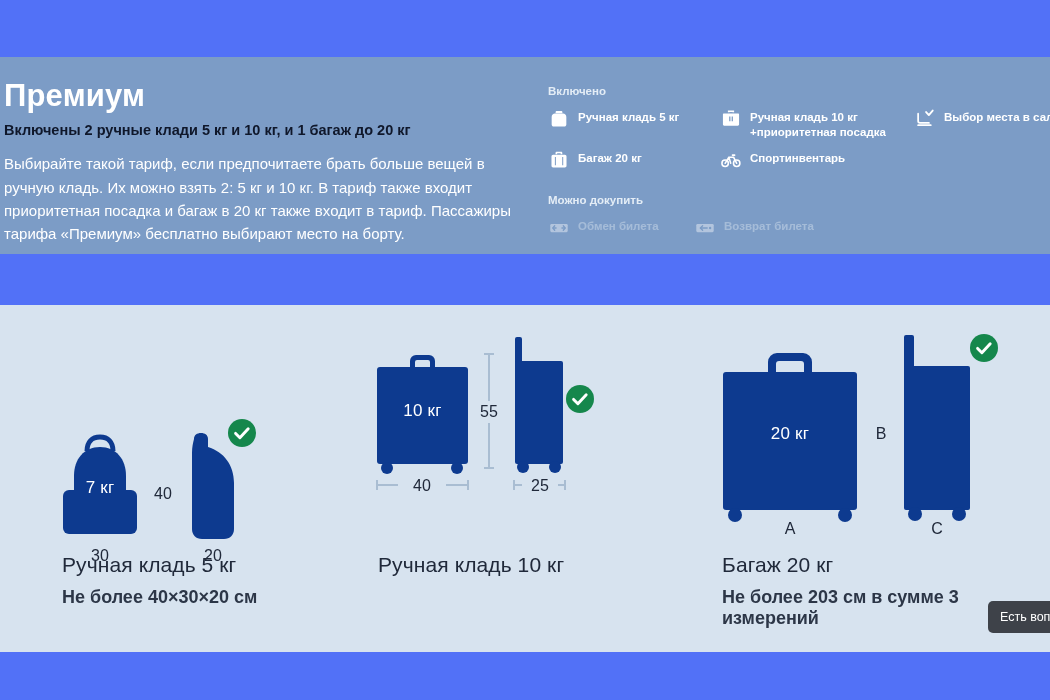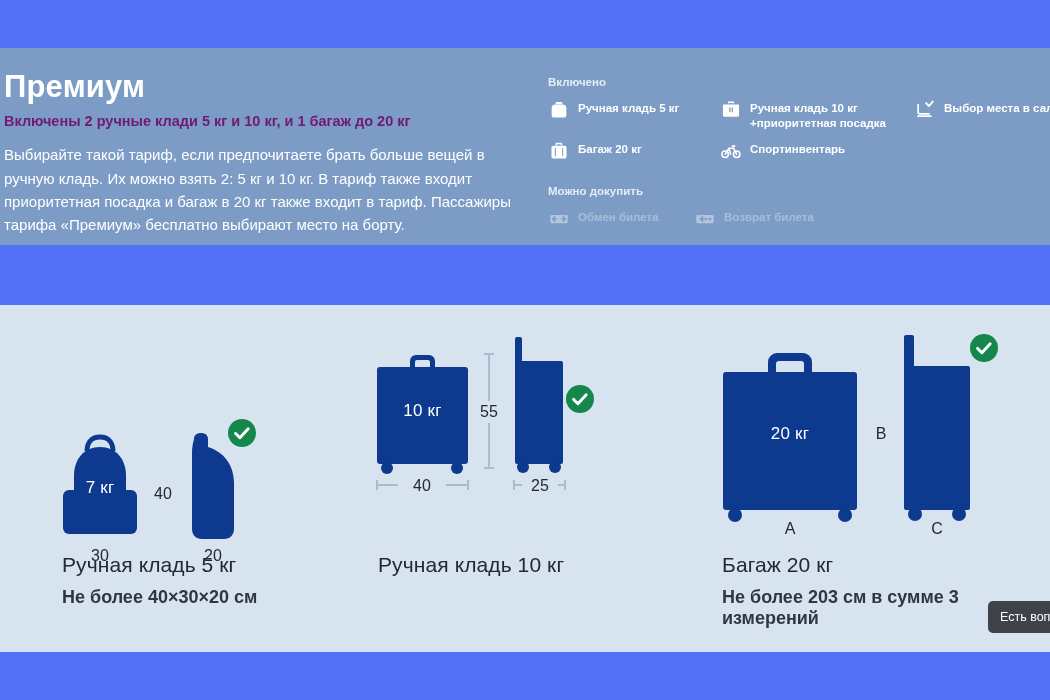--- a/index.html
+++ b/index.html
@@ -16,31 +16,31 @@
     position: absolute; left: 0; top: 0; width: 1050px; height: 64px;
     background: #5271f7;
   }
   .brand-bar-bottom {
     position: absolute; left: 0; top: 652px; width: 1050px; height: 48px;
     background: #5271f7;
   }
 
   
   .fare-panel {
-    position: absolute; left: 0; top: 48px; width: 1050px; height: 197px;
+    position: absolute; left: 0; top: 57px; width: 1050px; height: 197px;
     background: #7c9cc6;
     color: #ffffff;
   }
   .fare-left { position: absolute; left: 0; top: 0; width: 540px; height: 241px; padding: 22px 18px 0 4px; }
   .fare-title {
     font-size: 31px; font-weight: 700; letter-spacing: .2px;
     line-height: 1.1; color: #ffffff; margin-bottom: 9px;
   }
   .fare-subtitle {
-    font-size: 14.5px; font-weight: 600; color: #701a75;
+    font-size: 14.5px; font-weight: 600; color: #0f172a;
     margin-bottom: 13px; line-height: 1.2;
   }
   .fare-desc { font-size: 15px; line-height: 1.55; color: #ffffff; font-weight: 500; }
 
   
   .fare-right { position: absolute; left: 548px; top: 0; width: 502px; height: 241px; padding-top: 28px; }
   .grp-heading {
     font-size: 11.5px; font-weight: 700; color: #e4edf6;
     margin-bottom: 11px;
   }

